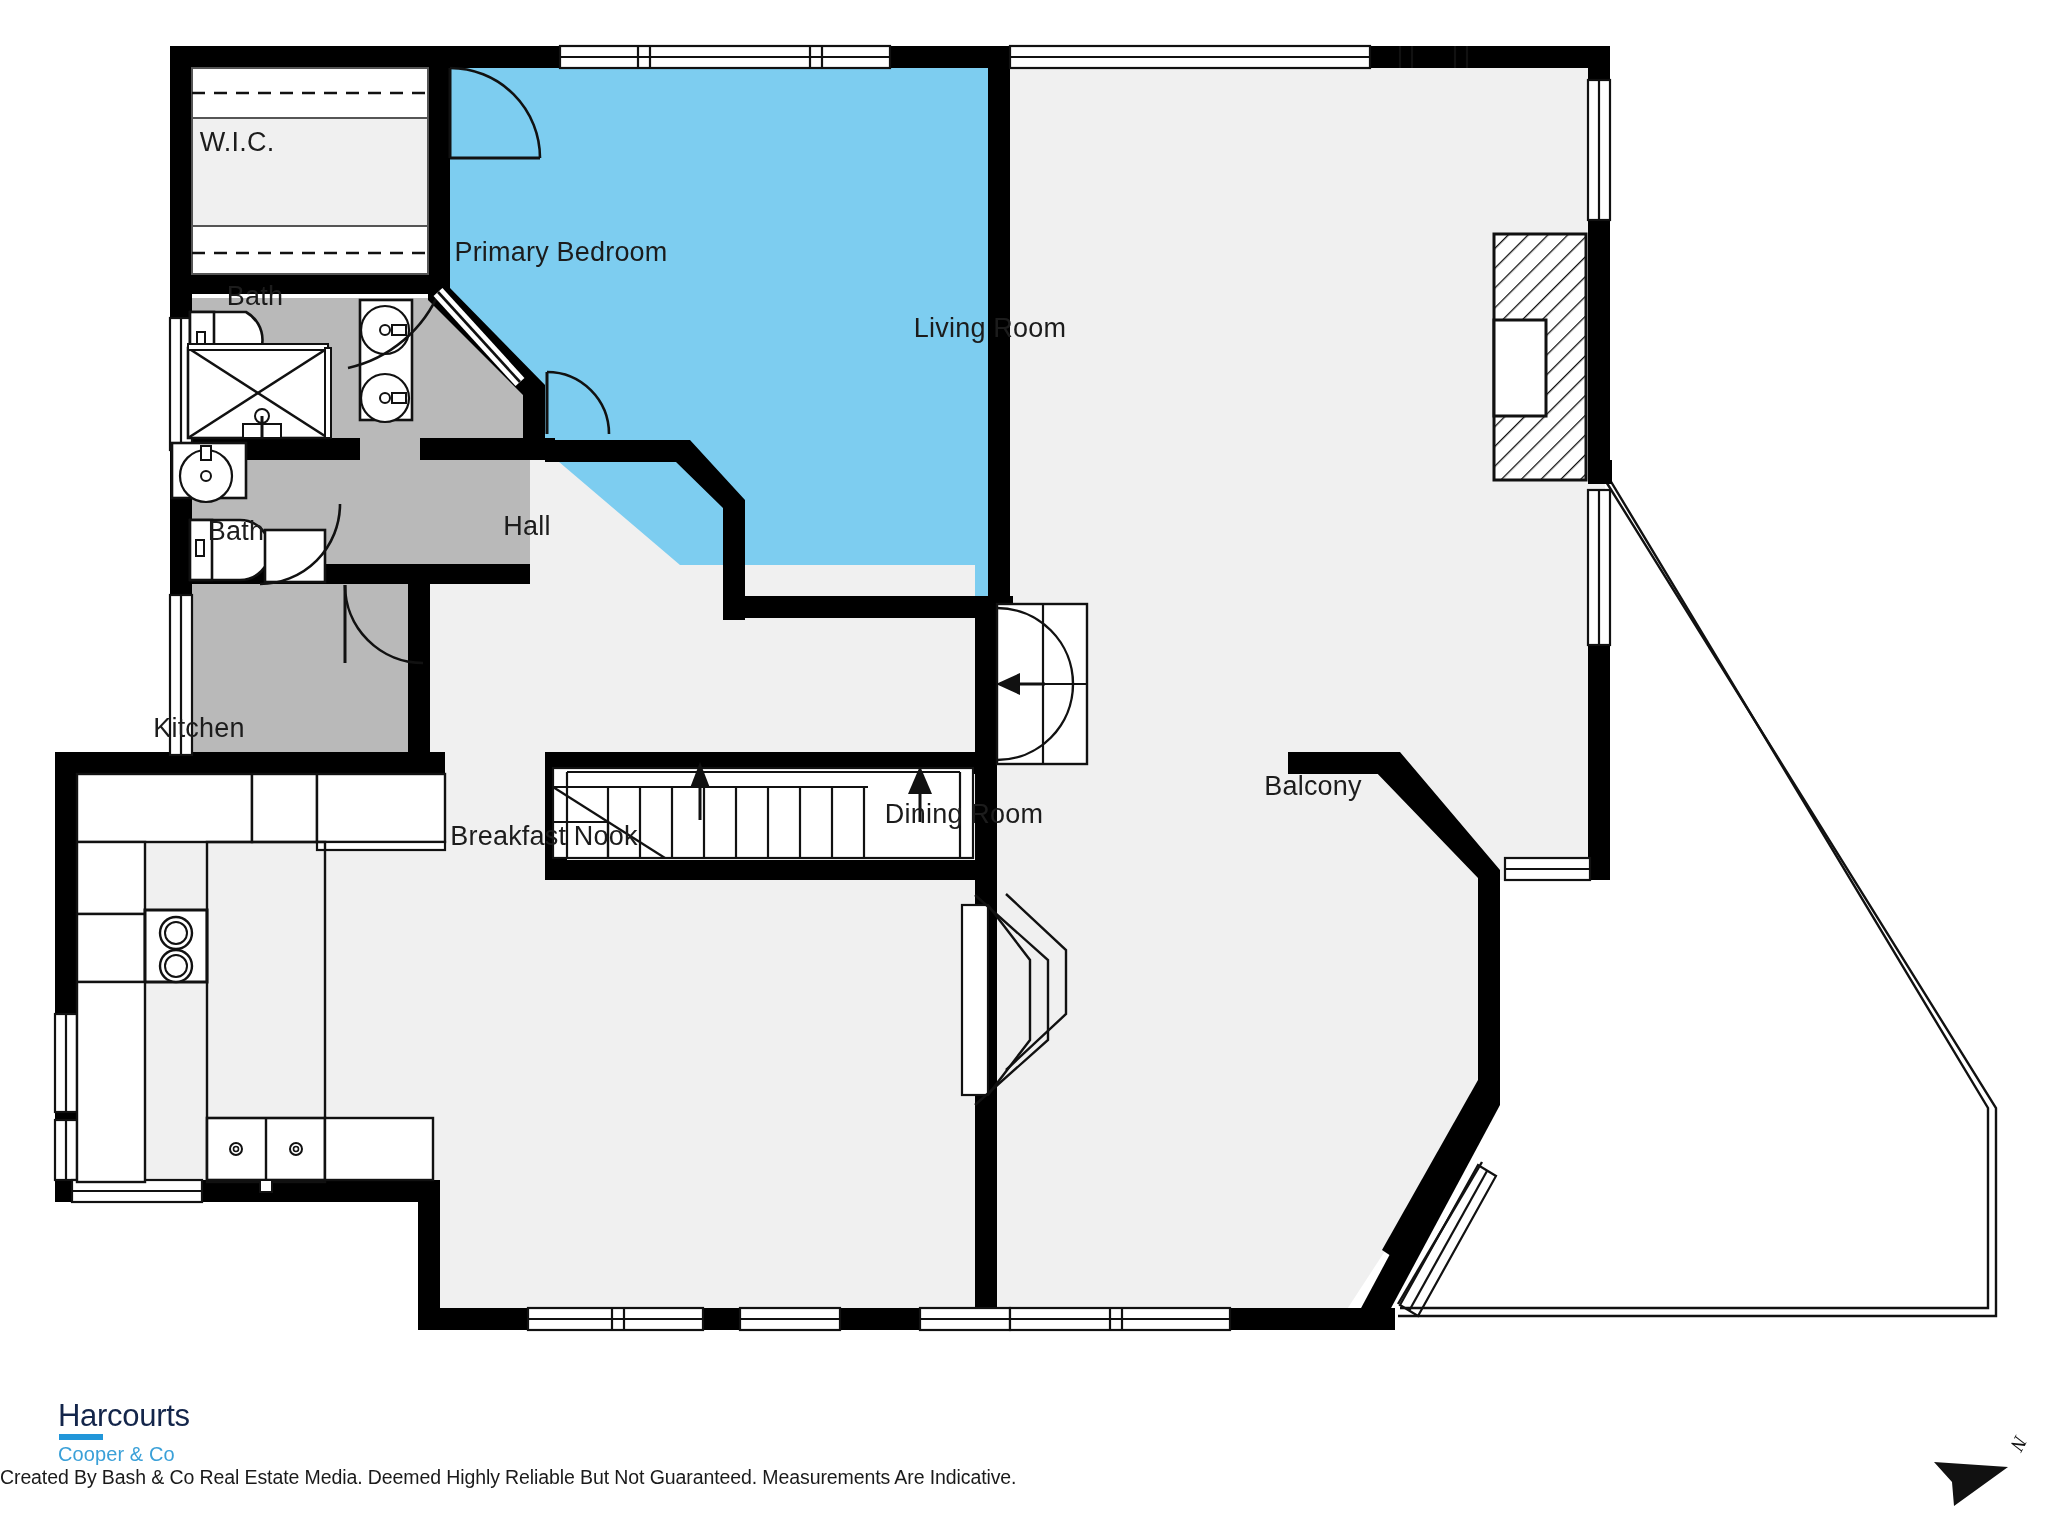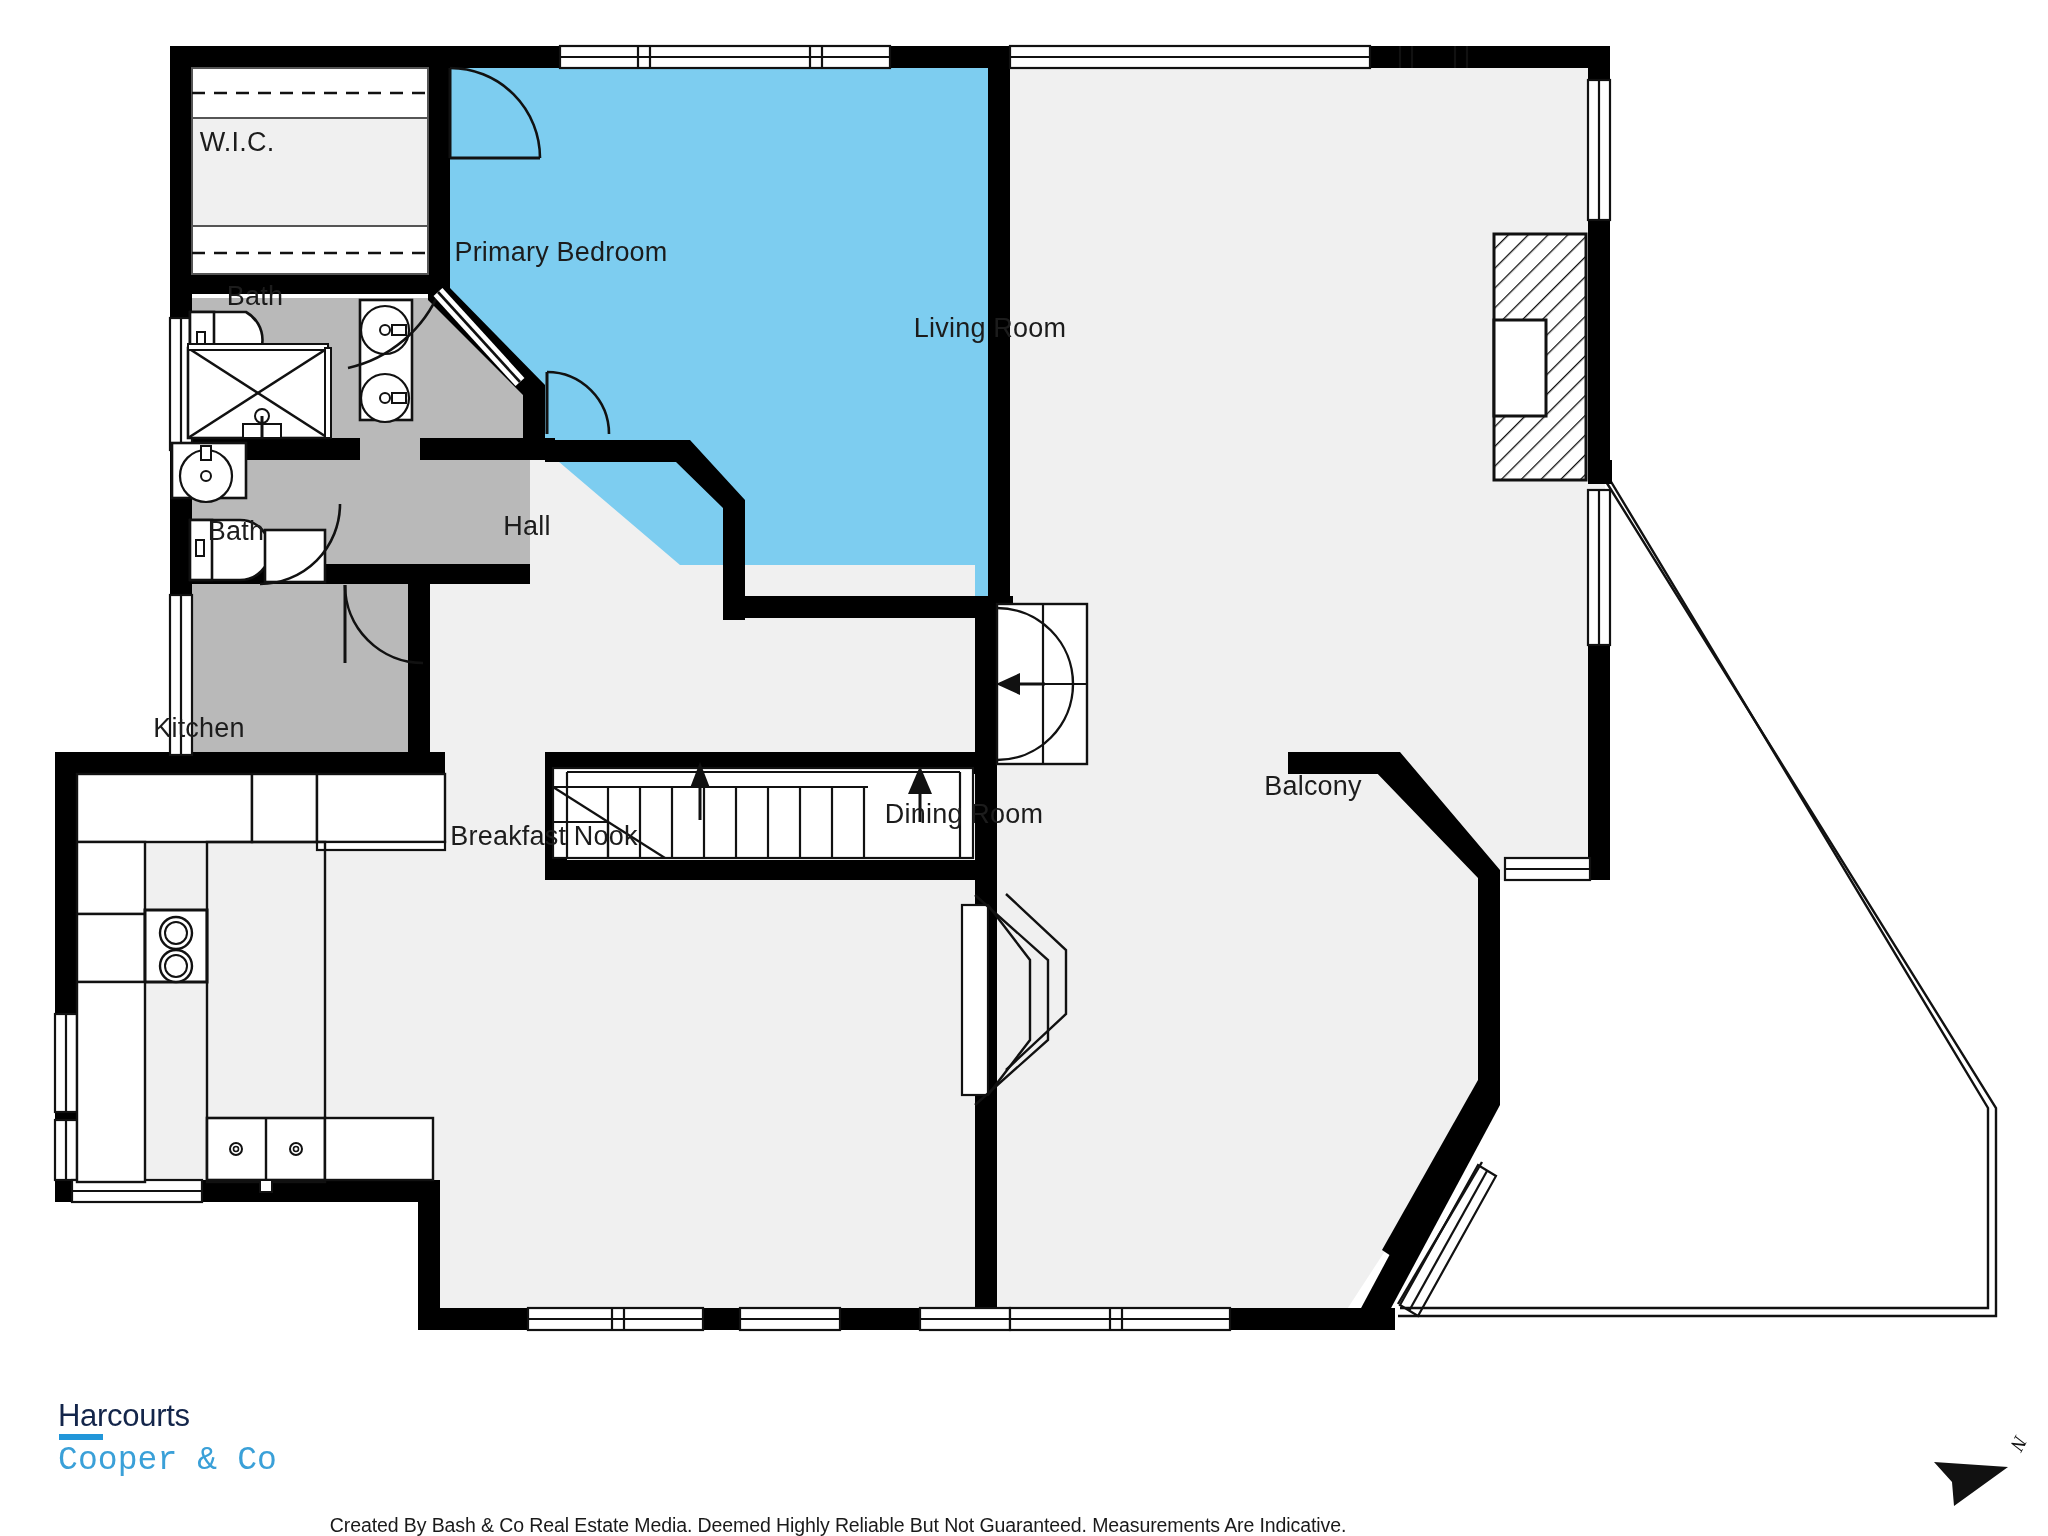--- a/index.html
+++ b/index.html
@@ -5,25 +5,25 @@
   html,body{margin:0;padding:0;background:#ffffff;}
   body{width:2048px;height:1536px;overflow:hidden;font-family:"Liberation Sans",sans-serif;}
   #stage{position:relative;width:2048px;height:1536px;background:#ffffff;}
   svg#plan{position:absolute;left:0;top:0;width:2048px;height:1536px;display:block;}
   .roomlabel{font-family:"Liberation Sans",sans-serif;font-size:27px;fill:#1c1c1c;text-anchor:middle;dominant-baseline:middle;letter-spacing:.2px;}
 
   
   #brand{position:absolute;left:58px;top:1400px;width:330px;}
   #brand .hc{font-family:"Liberation Sans",sans-serif;font-weight:normal;font-size:31px;color:#13254a;letter-spacing:-.3px;line-height:1;}
   #brand .rule{width:44px;height:6px;background:#2196d9;margin:3px 0 4px 1px;}
-  #brand .cc{font-family:Liberation Mono, monospace;font-size:33px;color:#3aa0d8;letter-spacing:.1px;line-height:1;}
+  #brand .cc{font-family:Liberation Sans, sans-serif;font-size:20px;color:#3aa0d8;letter-spacing:.1px;line-height:1;}
 
   
-  #footer{position:absolute;left:0;top:1466px;width:1676px;text-align:center;
-          font-family:"Liberation Sans",sans-serif;font-size:19.5px;color:#1a1a1a;letter-spacing:-.1px;margin-top:48px;}
+  #footer{position:absolute;left:0;top:1466px;width:1676px;text-align:left;
+          font-family:"Liberation Sans",sans-serif;font-size:19.5px;color:#1a1a1a;letter-spacing:-.1px;}
 
   
   #north{position:absolute;left:1930px;top:1440px;width:110px;height:70px;}
   #north .nlabel{position:absolute;left:82px;top:-8px;font-family:"Liberation Serif",serif;font-size:20px;color:#111;
                  transform:rotate(118deg);transform-origin:center;font-style:italic;}
 </style>
 </head>
 <body>
 
 <div id="stage">

